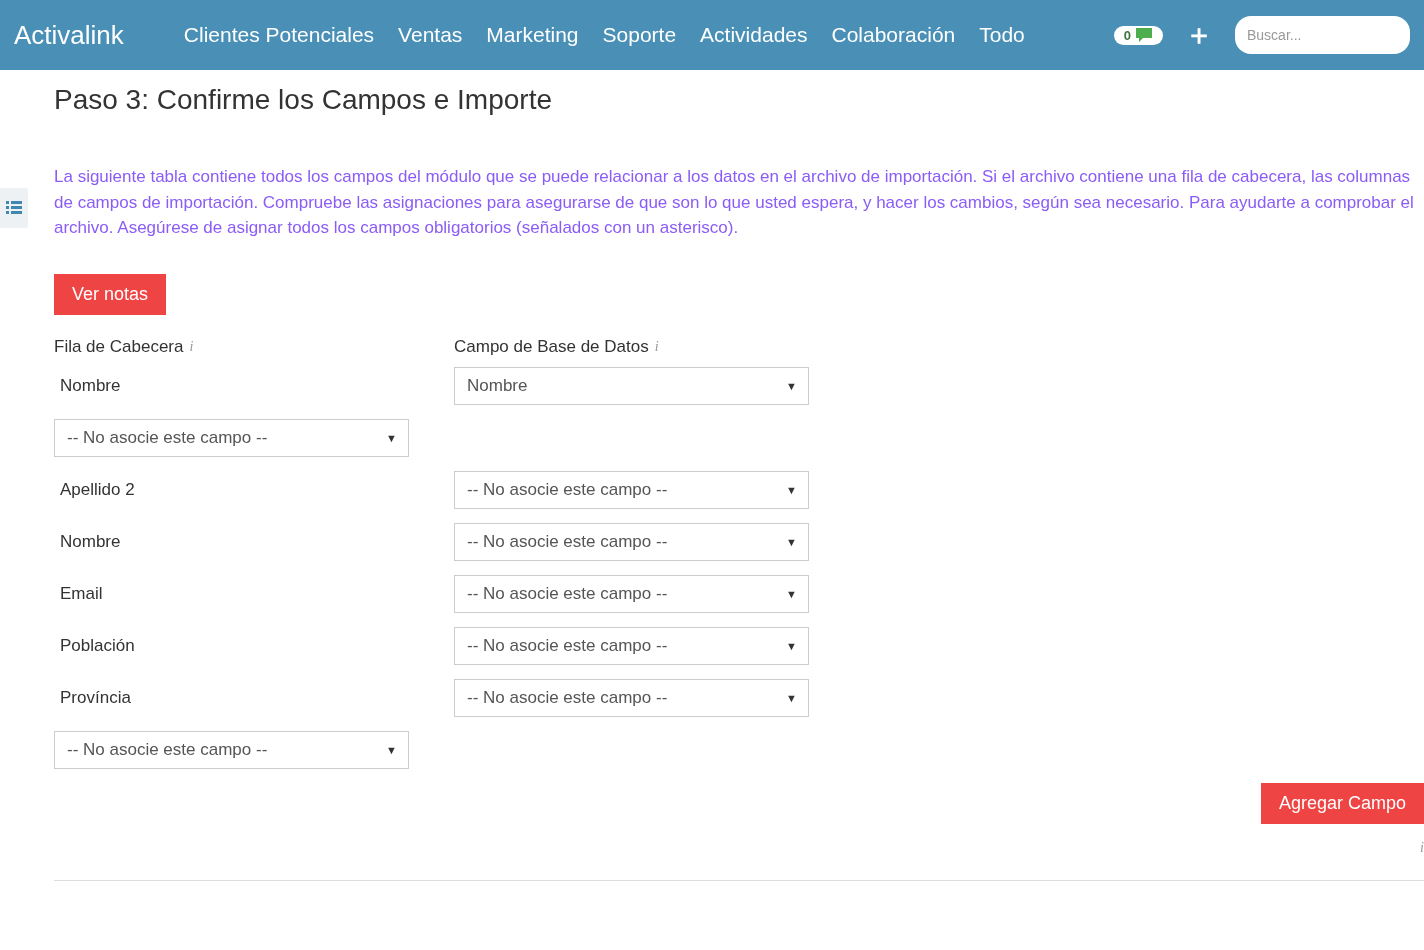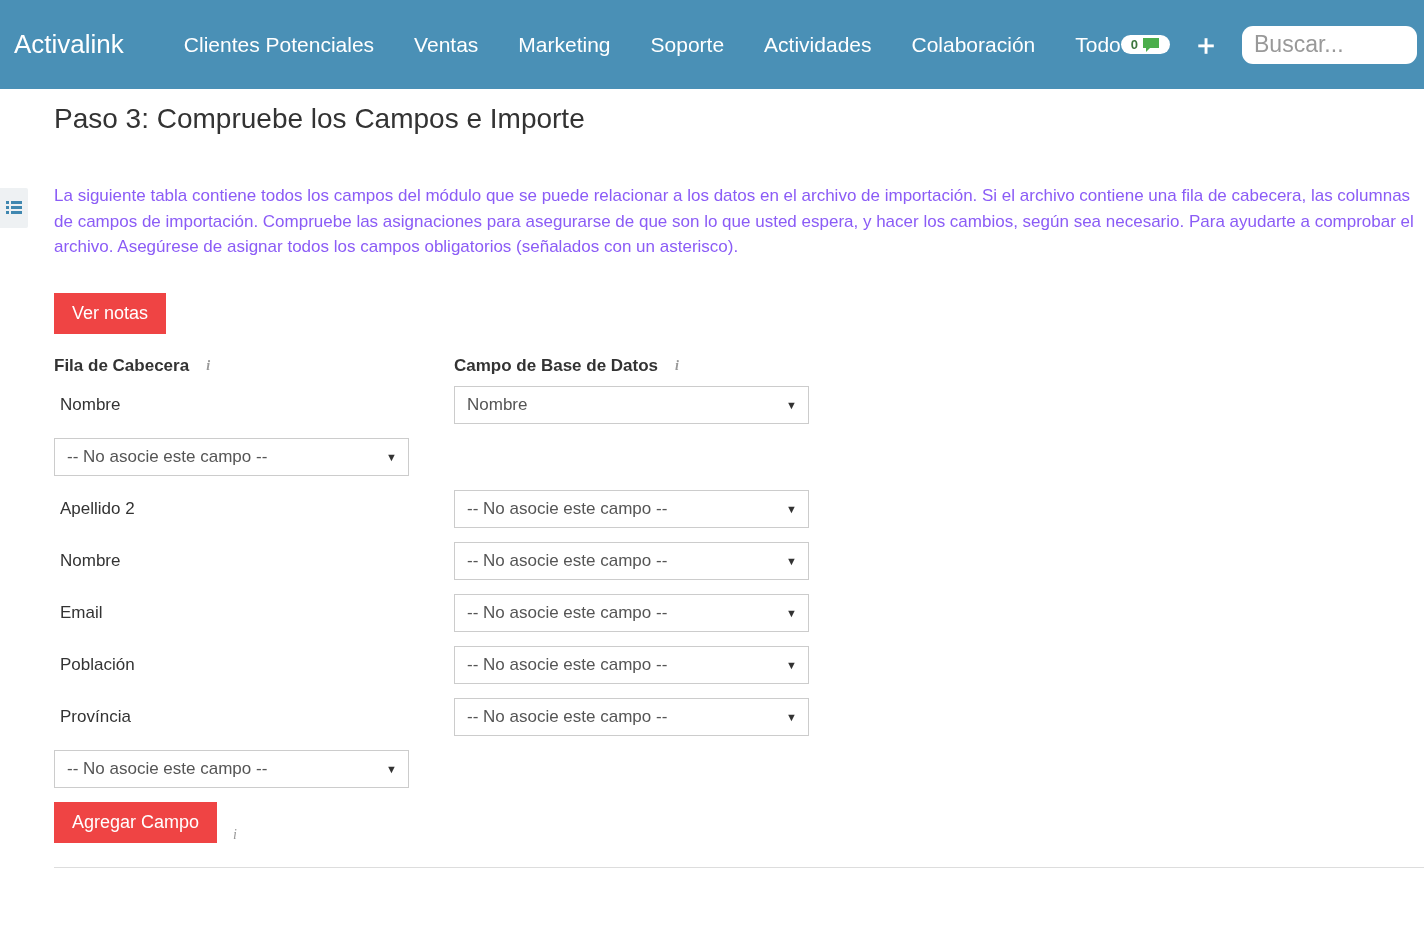--- a/index.html
+++ b/index.html
@@ -1,54 +1,54 @@
 <!DOCTYPE html>
 <html><head>
 <meta charset="utf-8">
 <style>
 * { box-sizing: border-box; margin: 0; padding: 0; }
 body { font-family: "Helvetica Neue", Helvetica, Arial, sans-serif; font-size: 15px; color: #333; background: #fff; }
 
 
 .topnav {
   background: #4A90B6;
-  height: 89px;
+  height: 70px;
   display: flex;
   align-items: center;
   padding: 0 14px;
   color: #fff;
 }
 .brand {
   font-size: 26px;
   font-weight: 400;
   margin-right: 60px;
 }
-.nav-links { display: flex; gap: 40px; flex: 1; }
+.nav-links { display: flex; gap: 24px; flex: 1; }
 .nav-link { color: #fff; font-size: 21px; cursor: pointer; white-space: nowrap; }
 .nav-right { display: flex; align-items: center; gap: 22px; }
 .badge-pill {
   background: #fff;
   border-radius: 16px;
   padding: 2px 10px;
   display: flex;
   align-items: center;
   gap: 4px;
   color: #4cae4c;
   font-weight: bold;
   font-size: 14px;
 }
 .badge-pill .count { color: #3c763d; font-size: 13px; }
 .plus-icon { color: #fff; font-size: 28px; font-weight: bold; cursor: pointer; }
 .search-input {
   background: #fff;
   border: none;
-  border-radius: 11px;
+  border-radius: 16px;
   height: 38px;
   padding: 0 12px;
-  font-size: 23px;
+  font-size: 14px;
   width: 175px;
   color: #4d7c0f;
 }
 .search-input::placeholder { color: #999; }
 
 
 .side-tab {
   position: absolute;
   left: 0;
   top: 188px;
@@ -73,21 +73,21 @@
   background: #ef4444;
   color: #fff;
   border: none;
   padding: 10px 18px;
   font-size: 18px;
   cursor: pointer;
   display: inline-block;
 }
 
 .table-headers { display: flex; margin-top: 22px; margin-bottom: 10px; }
-.th { font-weight: bold; font-size: 17px; display: flex; align-items: center; gap: 17px; text-align: center; }
+.th { font-weight: normal; font-size: 17px; display: flex; align-items: center; gap: 6px; text-align: center; }
 .th-col1 { width: 400px; }
 .info-icon { font-style: italic; color: #999; font-family: Georgia, serif; font-size: 14px; cursor: help; }
 
 .field-row { display: flex; align-items: center; margin-bottom: 14px; }
 .field-label { width: 400px; padding-left: 6px; font-size: 17px; color: #333; }
 .select-wrap { position: relative; width: 355px; }
 .select {
   width: 100%;
   height: 38px;
   border: 1px solid #ccc;
@@ -102,21 +102,21 @@
 .select-arrow {
   position: absolute;
   right: 12px;
   top: 50%;
   transform: translateY(-50%);
   pointer-events: none;
   font-size: 11px;
   color: #333;
 }
 
-.add-field-row { margin-top: 10px; display: flex; align-items: flex-end; gap: 16px; }
+.add-field-row { margin-top: 10px; display: flex; align-items: flex-end; gap: 16px; flex-direction: column; }
 .nav-buttons { margin-top: 36px; display: flex; gap: 20px; }
 .divider { border-top: 1px solid #ddd; margin-top: 24px; }
 
 .chat-icon-svg { width: 18px; height: 14px; }
 </style>
 </head>
 <body>
 
 <div class="topnav">
   <div class="brand">Activalink</div>
@@ -146,21 +146,21 @@
     <rect x="0" y="0" width="3" height="3" fill="#3f87b0"></rect>
     <rect x="5" y="0" width="11" height="3" fill="#3f87b0"></rect>
     <rect x="0" y="5" width="3" height="3" fill="#3f87b0"></rect>
     <rect x="5" y="5" width="11" height="3" fill="#3f87b0"></rect>
     <rect x="0" y="10" width="3" height="3" fill="#3f87b0"></rect>
     <rect x="5" y="10" width="11" height="3" fill="#3f87b0"></rect>
   </svg>
 </div>
 
 <div class="main">
-  <h1 class="page-title">Paso 3: Compruebe los Campos e Importe</h1>
+  <h1 class="page-title">Paso 3: Confirme los Campos e Importe</h1>
   <p class="intro-text">La siguiente tabla contiene todos los campos del módulo que se puede relacionar a los datos en el archivo de importación. Si el archivo contiene una fila de cabecera, las columnas de campos de importación. Compruebe las asignaciones para asegurarse de que son lo que usted espera, y hacer los cambios, según sea necesario. Para ayudarte a comprobar el archivo. Asegúrese de asignar todos los campos obligatorios (señalados con un asterisco).</p>
 
   <button class="btn">Ver notas</button>
 
   <div class="table-headers">
     <div class="th th-col1">
       <span>Fila de Cabecera</span>
       <span class="info-icon">i</span>
     </div>
     <div class="th">

